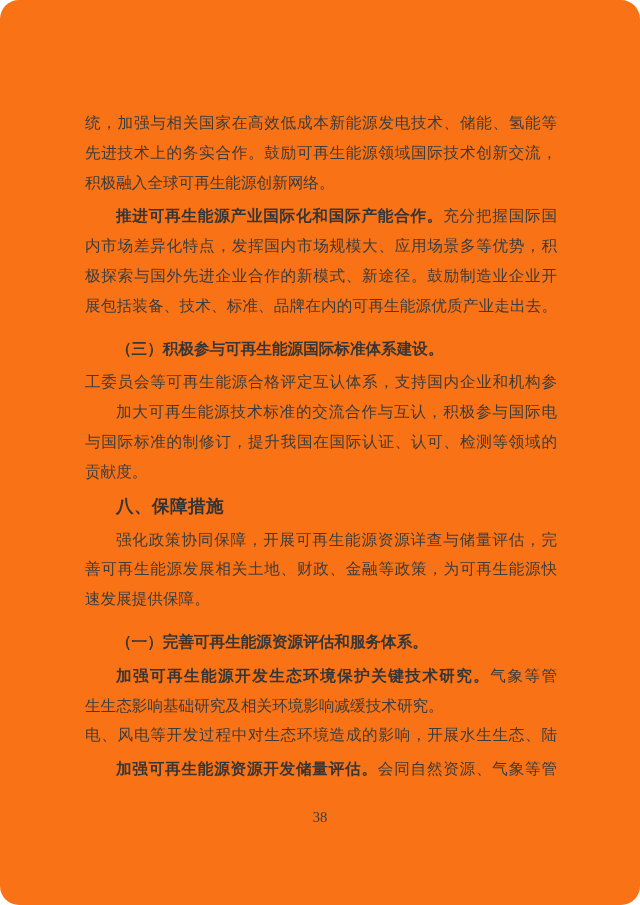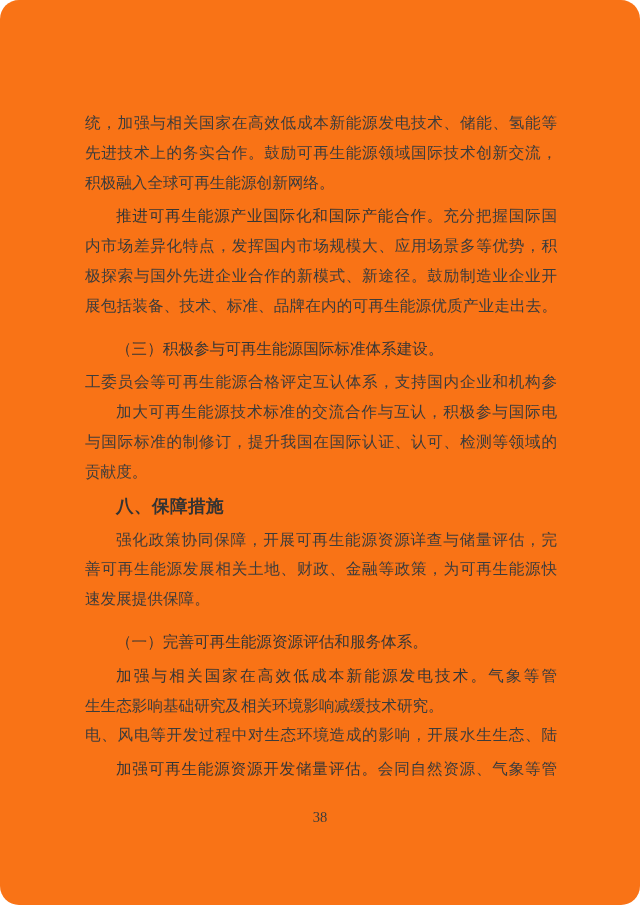--- a/index.html
+++ b/index.html
@@ -31,21 +31,21 @@
     line-height: 29.8px;
     height: 29.8px;
     color: #3c3c3c;
     overflow: visible;
   }
   .line.fill {
     text-align: justify;
     text-align-last: justify;
   }
   .line.indent { text-indent: 31px; }
-  .lead { font-weight: 400; color: #363636; }
+  .lead { font-weight: 700; color: #363636; }
   .kai-heading .line { font-weight: 700; color: #363636; }
   .hei-heading .line {
     font-family: "Liberation Sans", "DejaVu Sans", sans-serif;
     font-weight: 700;
     font-size: 17.5px;
     line-height: 30px;
     height: 30px;
     color: #333333;
     letter-spacing: 0.5px;
   }
@@ -90,21 +90,21 @@
       </div>
       <div class="block body">
         <div class="line fill indent"><span>强化政策协同保障，开展可再生能源资源详查与储量评估，完</span></div>
         <div class="line fill"><span>善可再生能源发展相关土地、财政、金融等政策，为可再生能源快</span></div>
         <div class="line"><span>速发展提供保障。</span></div>
       </div>
       <div class="block kai-heading">
         <div class="line indent"><span class="lead">（一）完善可再生能源资源评估和服务体系。</span></div>
       </div>
       <div class="block body">
-        <div class="line fill indent"><span class="lead">加强与相关国家在高效低成本新能源发电技术。</span><span>气象等管</span></div>
+        <div class="line fill indent"><span class="lead">加强可再生能源开发生态环境保护关键技术研究。</span><span>气象等管</span></div>
         <div class="line"><span>生生态影响基础研究及相关环境影响减缓技术研究。</span></div>
         <div class="line fill"><span>电、风电等开发过程中对生态环境造成的影响，开展水生生态、陆</span></div>
       </div>
       <div class="block body">
         <div class="line fill indent"><span class="lead">加强可再生能源资源开发储量评估。</span><span>会同自然资源、气象等管</span></div>
       </div>
     </div>
   <div class="pagenum">38</div>
 </div>
 

